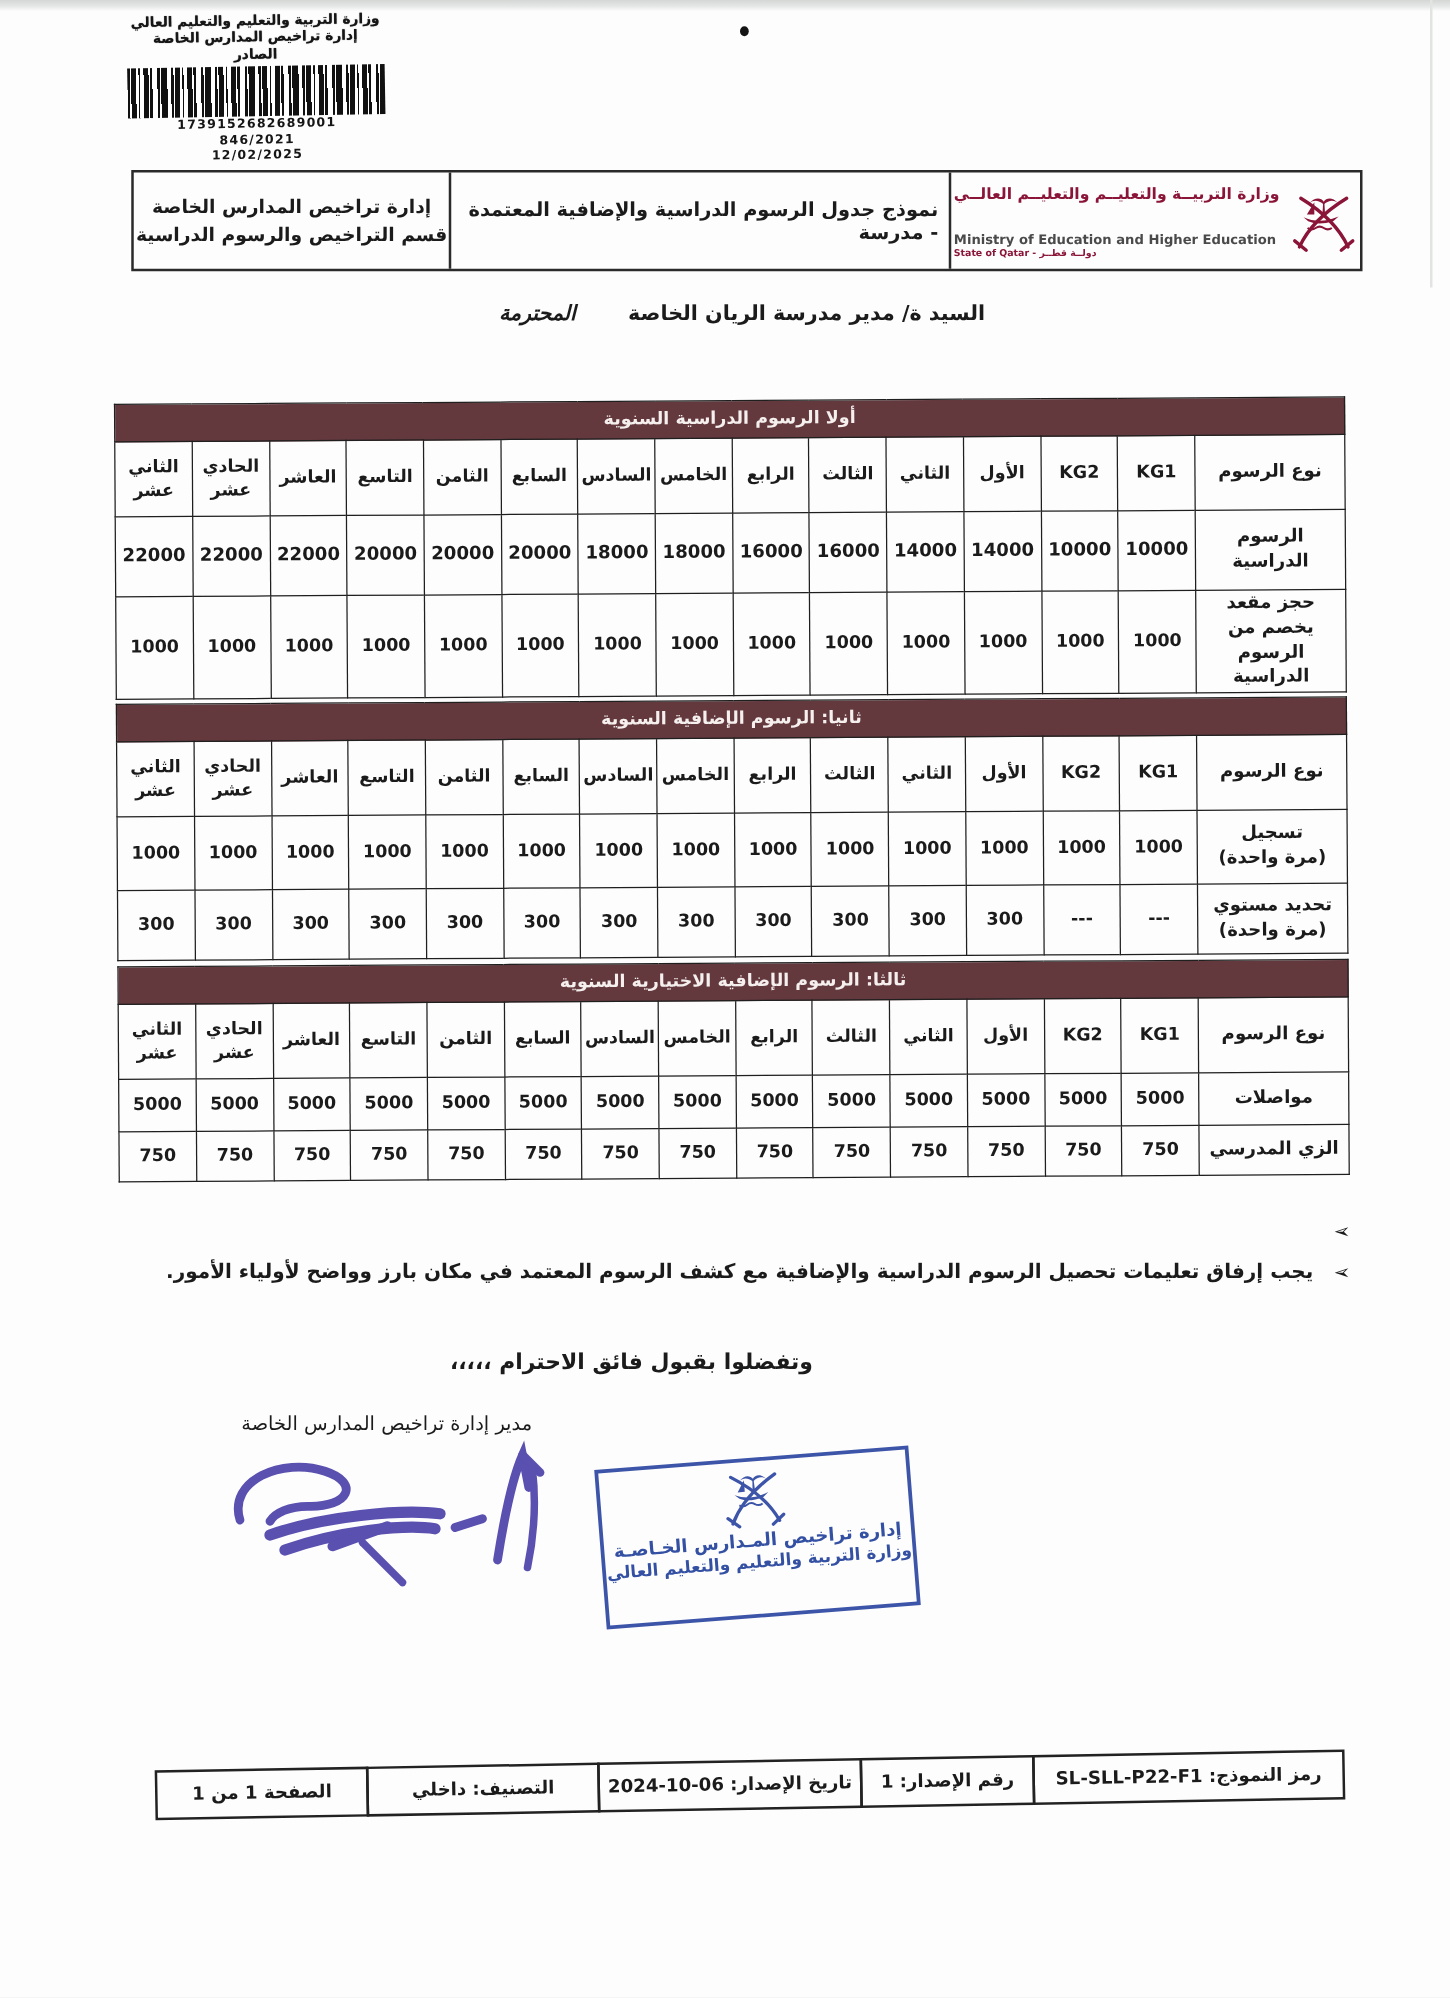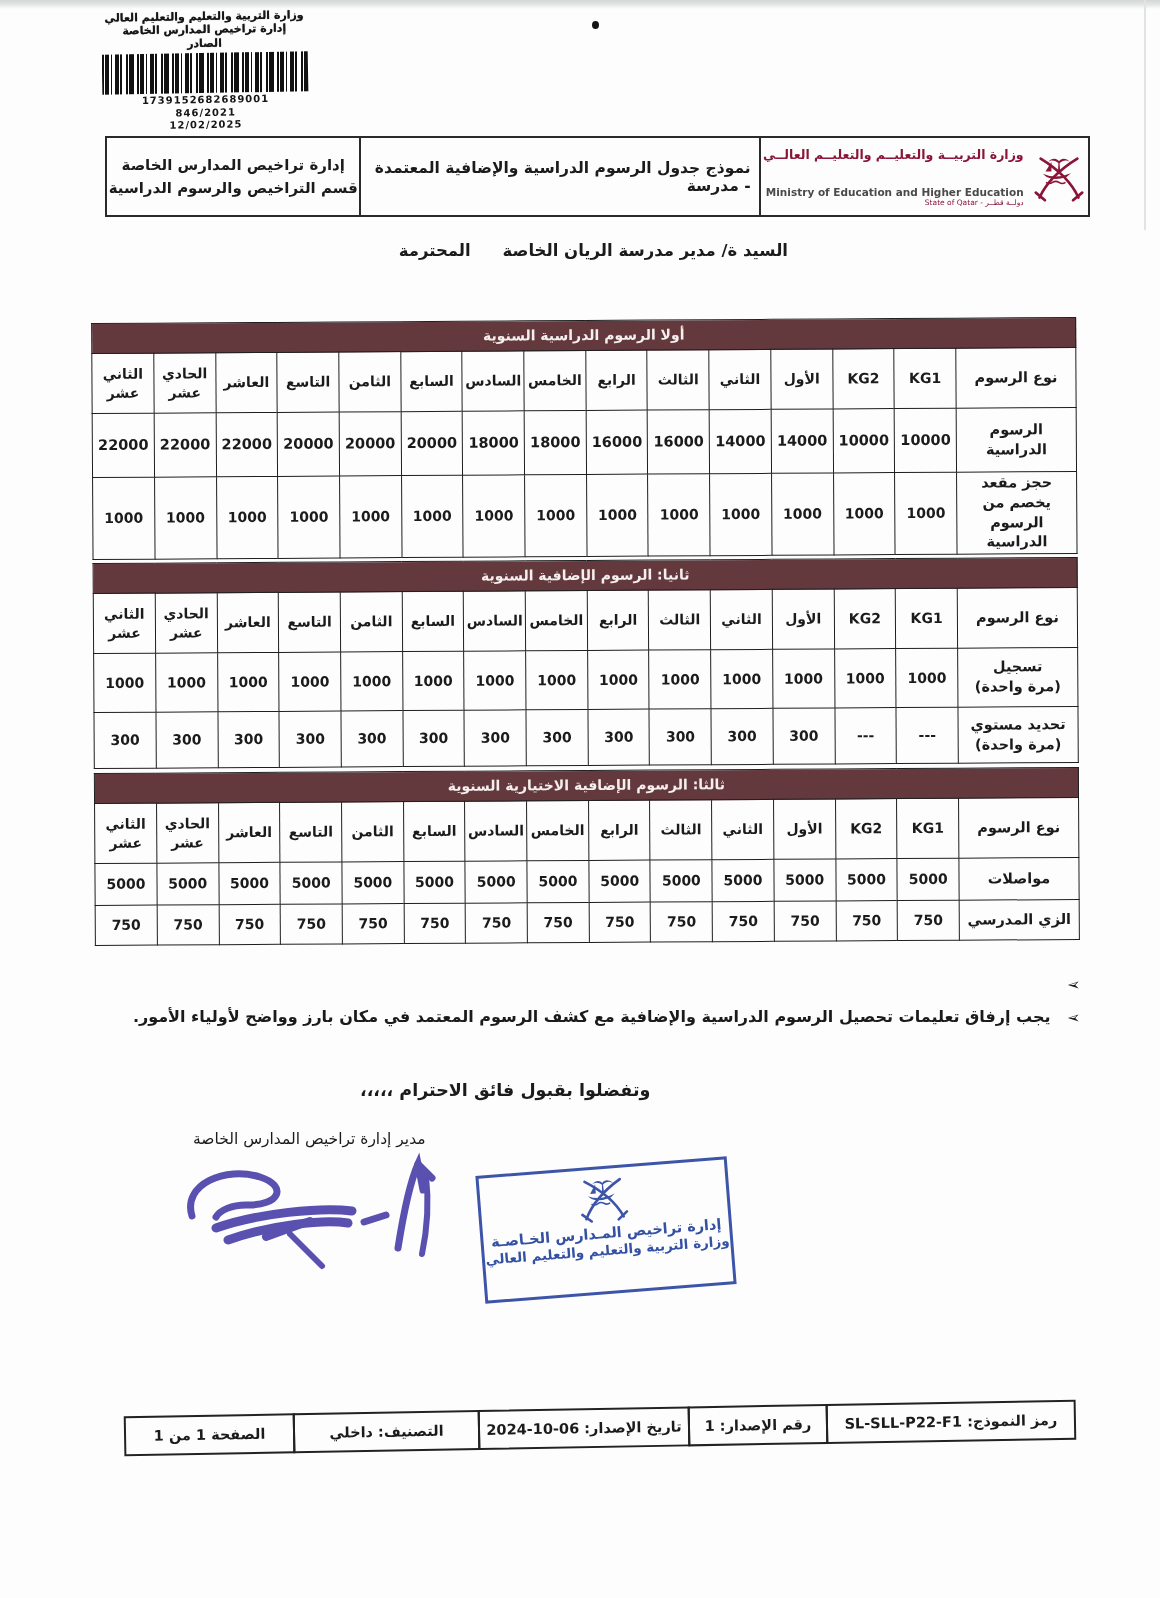--- a/index.html
+++ b/index.html
@@ -30,29 +30,29 @@
   .header-band { position:absolute; left:105px; top:136px; width:985px; height:81px;
                  display:flex; direction:ltr; border:2px solid #2a2a2a; }
   .hdr-cell { border-left:2px solid #2a2a2a; display:flex; flex-direction:column;
               align-items:center; justify-content:center; }
   .hdr-cell:first-child { border-left:none; }
   .dept-box { width:253px; }
   .dept-box div { font-size:15px; font-weight:bold; line-height:1.5; }
   .title-box { width:400px; }
   .title-box div { font-size:15.5px; font-weight:bold; text-align:right; padding:0 8px; }
   .logo-box { width:330px; flex-direction:row-reverse; gap:8px; }
-  .logo-text { text-align:right; direction:rtl; }
+  .logo-text { text-align:left; direction:rtl; }
   .logo-text .ar { color:#8a1538; font-size:12.5px; font-weight:bold; }
   .logo-text .en { color:#4a4a4a; font-size:10.5px; font-weight:bold;margin-top:24px; }
-  .logo-text .st { color:#8a1538; font-size:7.5px; }
+  .logo-text .st { color:#8a1538; font-size:7.5px;font-weight:bold; }
 
   
   .addressee { position:absolute; right:372px; top:241px; direction:rtl;
                font-size:16.5px; font-weight:bold; white-space:nowrap; }
-  .addressee .honorific { margin-right:26px; }
+  .addressee .honorific { margin-right:36px;font-style:italic; }
   .intro { position:absolute; right:82px; top:277px; direction:rtl;
            font-size:16.5px; font-weight:bold; white-space:nowrap; }
 
   
   .tables-wrap { position:absolute; left:93px; top:320px; width:985px; transform:rotate(-0.35deg); }
   table.fee-table { width:100%; border-collapse:collapse; table-layout:fixed;
                     direction:rtl; font-weight:bold; }
   table.fee-table td { border:1.6px solid #1f1f1f; text-align:center; vertical-align:middle;
                     font-size:14px; white-space:pre-line; line-height:1.35; padding:1px; }
   td.banner-cell { background:#63393e; color:#f5efee; font-size:15px; letter-spacing:.3px;

